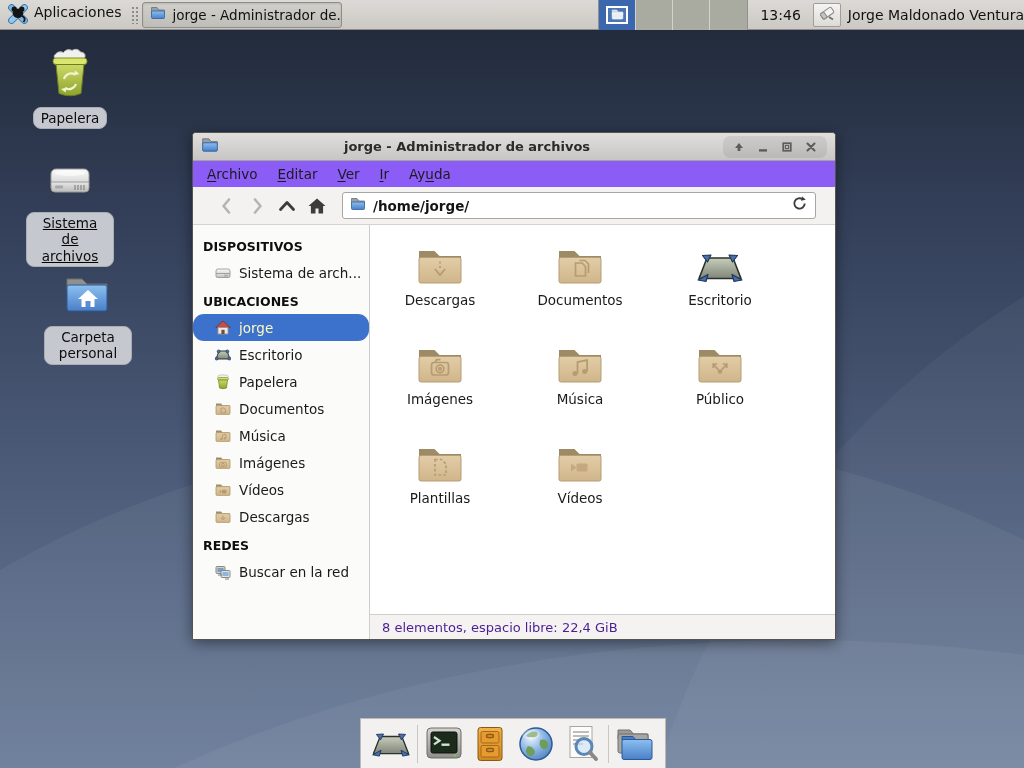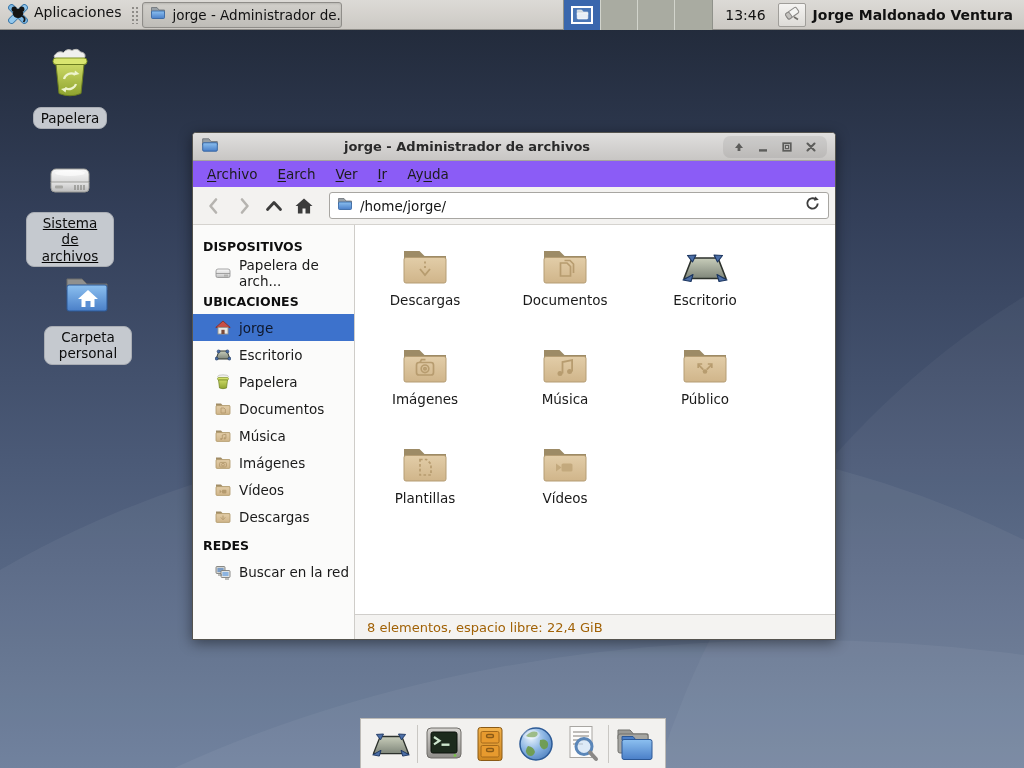--- a/index.html
+++ b/index.html
@@ -29,21 +29,21 @@
   .pager { display:flex; height:30px; border-left:1px solid #8f918a; border-right:1px solid #8f918a; }
   .ws { width:37px; height:100%; background:#a9aba1; border-right:1px solid #d2d4cc;
         display:grid; place-items:center; }
   .ws:last-child { border-right:none; }
   .ws.active { background:#3a67ad; }
   .ws-mini { width:22px; height:18px; border:2px solid #fff; background:#4a76b5;
              display:grid; place-items:center; }
   .clock { margin:0 12px; }
   .user-btn { width:28px; height:24px; border:1px solid #a09e9a; border-radius:2px;
               background:linear-gradient(#f5f4f2,#dddbd7); display:grid; place-items:center; }
-  .user-name { margin:0 11px 0 7px; white-space:nowrap;font-weight:bold; }
+  .user-name { margin:0 0 0 7px; white-space:nowrap; }
 
   
   .desk-icon { position:absolute; width:96px; display:flex; flex-direction:column;
                align-items:center; z-index:5; }
   .di-1 { left:22px; top:46px; }
   .di-2 { left:22px; top:159px;text-decoration:underline; }
   .di-3 { left:40px; top:273px; }
   .desk-label { margin-top:3px; max-width:88px; text-align:center; font-size:13.5px;
                 line-height:1.22; color:#0c0c0c; background:#c5c9cf; border:1px solid #a9adb4;
                 border-radius:8px; padding:2px 7px; }
@@ -60,45 +60,45 @@
            white-space:nowrap; overflow:hidden; }
   .controls { display:flex; align-items:center; gap:8px; background:rgba(0,0,0,.07);
               border-radius:7px; padding:3px 8px; margin-left:8px; }
   .wbtn { width:16px; height:16px; display:grid; place-items:center; }
 
   .menubar { height:26px; display:flex; align-items:center; padding-left:4px;
              background:#8b5cf6; font-size:13.5px; color:#1c1c1c; }
   .menu-item { padding:3px 10px; }
   .menu-item .accel { text-decoration:underline; text-underline-offset:2px; }
 
-  .toolbar { height:38px; display:flex; align-items:center; padding:0 6px;
-             background:#f3f2f0; border-bottom:1px solid #d5d3cf; }
+  .toolbar { height:38px; display:flex; align-items:center; padding:0 19px;
+             background:#f3f2f0; border-bottom:1px solid #d5d3cf;font-weight:bold; }
   .tbtn { width:30px; height:30px; display:grid; place-items:center; }
   .pathbar { flex:1; height:27px; margin-left:10px; background:#fff;
              border:1px solid #a8a6a2; border-radius:3px; display:flex; align-items:center;
              padding:0 7px; gap:7px; }
   .path-text { flex:1; font-size:13.5px; color:#141414; }
 
   .content { flex:1; display:flex; min-height:0; }
-  .sidebar { width:162px; background:#fbfbfa; border-right:1px solid #cfcdc9;
+  .sidebar { width:177px; background:#fbfbfa; border-right:1px solid #cfcdc9;
              padding-top:6px; overflow:hidden; }
   .side-header { padding:8px 10px 5px; font-weight:bold; font-size:12.5px; color:#0e0e0e; }
   .side-item { height:27px; display:flex; align-items:center; gap:8px; padding-left:22px;
                font-size:13.5px; color:#1a1a1a; }
-  .side-item.selected { background:#3d72cc; color:#0f172a; }
+  .side-item.selected { background:#3d72cc; color:#fef9c3;border-radius:11px; }
   .side-item svg { flex:none; }
 
   .rightcol { flex:1; display:flex; flex-direction:column; min-width:0; }
   .files { flex:1; background:#fff; padding-top:22px;
            display:grid; grid-template-columns:repeat(3,140px); grid-auto-rows:99px;
            justify-items:center; align-content:start; }
   .fcell { width:126px; display:flex; flex-direction:column; align-items:center; gap:5px; }
   .flabel { font-size:13.5px; color:#1a1a1a; text-align:center; }
   .statusbar { height:25px; background:#f4f3f1; border-top:1px solid #d0cecb;
-               display:flex; align-items:center; padding:0 12px; font-size:13px; color:#a16207; }
+               display:flex; align-items:center; padding:0 12px; font-size:13px; color:#4c1d95; }
 
   
   .dock { position:absolute; left:360px; bottom:0; width:306px; height:50px; z-index:20;
           background:#f2f1ef; border:1px solid #bcbab6; border-bottom:none;
           display:flex; align-items:center; padding:0 10px; gap:6px; }
   .dock-sep { width:1px; height:38px; background:#c9c7c3; flex:none; }
   .dock-item { width:40px; height:40px; display:grid; place-items:center; flex:none; }
 </style>
 </head>
 <body>
@@ -279,21 +279,21 @@
       <span class="wbtn">
         <svg width="14" height="14" viewBox="0 0 14 14">
             <path d="M3.5 3.5 L10.5 10.5 M10.5 3.5 L3.5 10.5" stroke="#5d5d5b" stroke-width="2.1" stroke-linecap="round"></path>
           </svg>
       </span>
     </span>
   </div>
 
   <div class="menubar">
     <span class="menu-item"><span></span><span class="accel">A</span><span>rchivo</span></span>
-    <span class="menu-item"><span></span><span class="accel">E</span><span>arch</span></span>
+    <span class="menu-item"><span></span><span class="accel">E</span><span>ditar</span></span>
     <span class="menu-item"><span></span><span class="accel">V</span><span>er</span></span>
     <span class="menu-item"><span></span><span class="accel">I</span><span>r</span></span>
     <span class="menu-item"><span>Ay</span><span class="accel">u</span><span>da</span></span>
   </div>
 
   <div class="toolbar">
     <span class="tbtn">
       <svg width="22" height="22" viewBox="0 0 22 22">
           <path d="M13 4.5 L7.5 11 L13 17.5" stroke="#b6b4b0" stroke-width="2.6" fill="none" stroke-linecap="round" stroke-linejoin="round"></path>
         </svg>
@@ -334,21 +334,21 @@
 
     <div class="sidebar">
       <div class="side-header">DISPOSITIVOS</div>
 
       <div class="side-item">
         <svg width="16" height="16" viewBox="0 0 16 16">
           <rect x="1" y="4" width="14" height="6" rx="2" fill="url(#ghdd)" stroke="#909090" stroke-width=".8"></rect>
           <path d="M1 8.5 h14 v2.5 a1.5 1.5 0 0 1 -1.5 1.5 h-11 a1.5 1.5 0 0 1 -1.5 -1.5 z" fill="url(#ghddf)" stroke="#909090" stroke-width=".8"></path>
           <path d="M10 9.5 v2 M12 9.5 v2" stroke="#8a8a86" stroke-width=".9"></path>
         </svg>
-        <span>Papelera de arch...</span>
+        <span>Sistema de arch...</span>
       </div>
 
       <div class="side-header">UBICACIONES</div>
 
       <div class="side-item selected">
         <svg width="16" height="16" viewBox="0 0 16 16">
           <path d="M8 1 L15.2 7.4 H.8 z" fill="#c84f46" stroke="#88302a" stroke-width=".9" stroke-linejoin="round"></path>
           <rect x="3" y="7.4" width="10" height="6.6" fill="#eceae6" stroke="#98968f" stroke-width=".9"></rect>
           <rect x="6.4" y="9.8" width="3.2" height="4.2" fill="#7a4a38"></rect>
         </svg>

